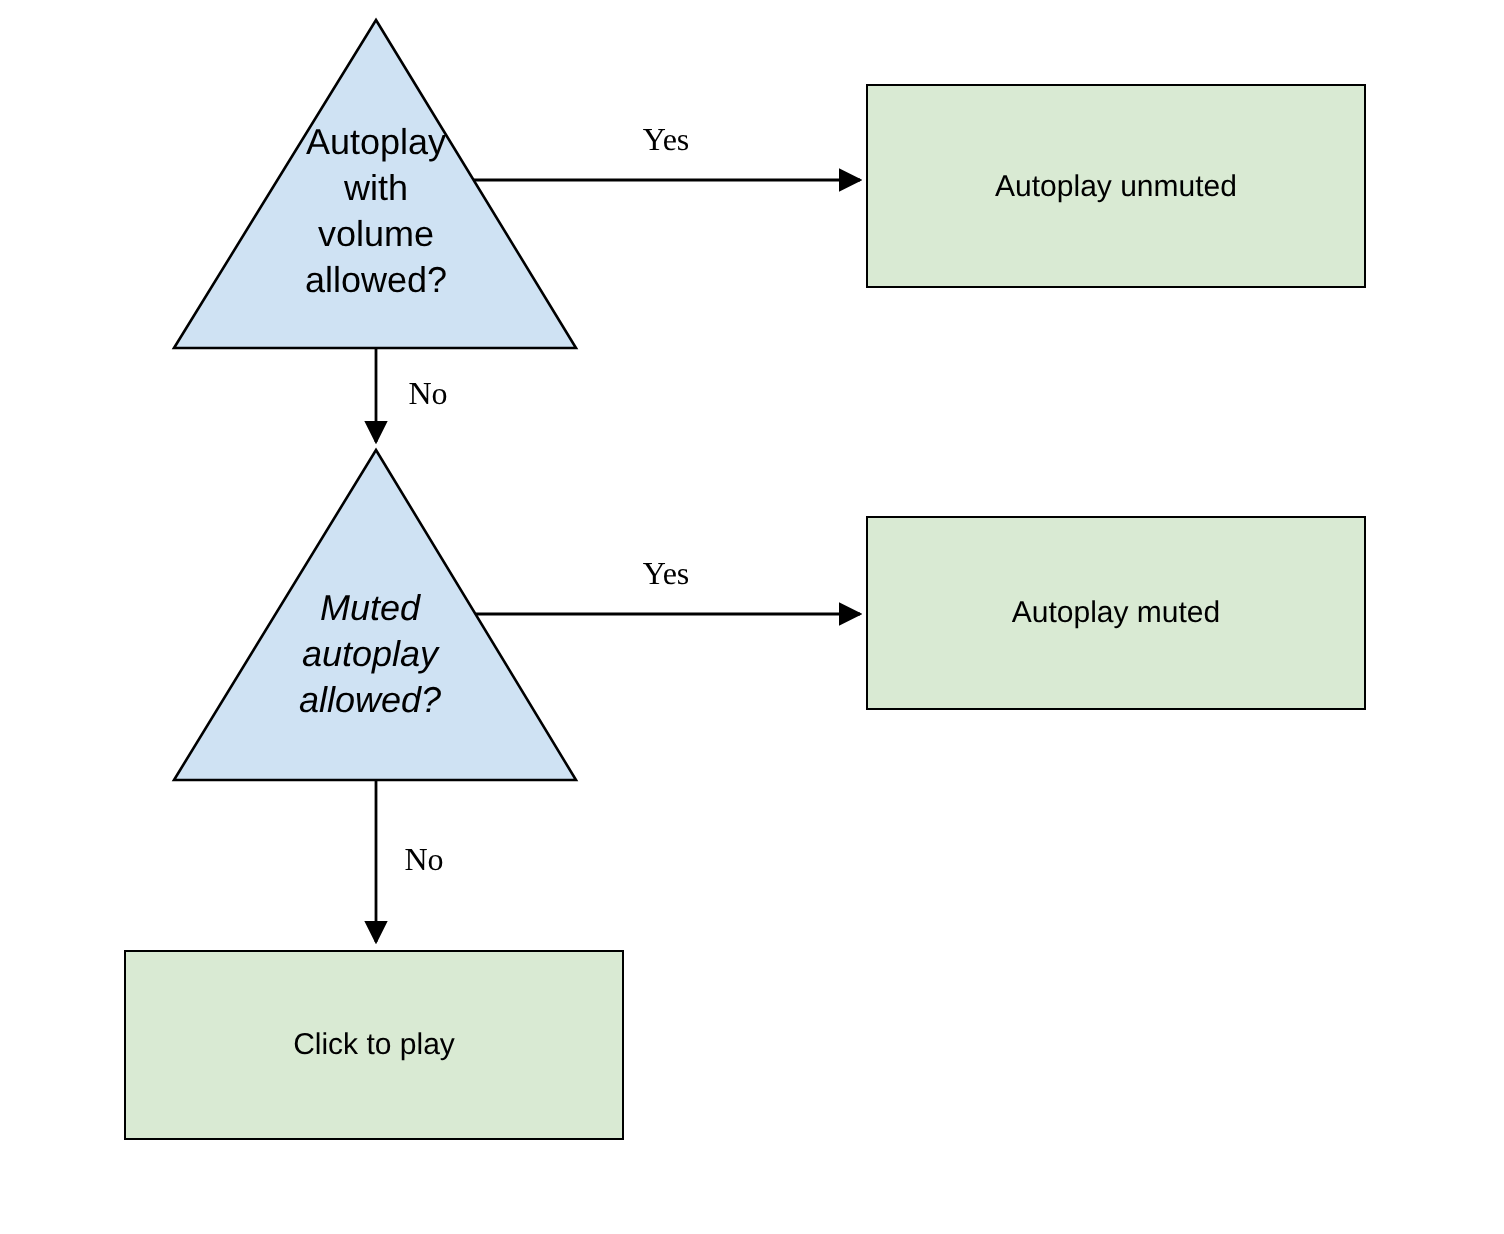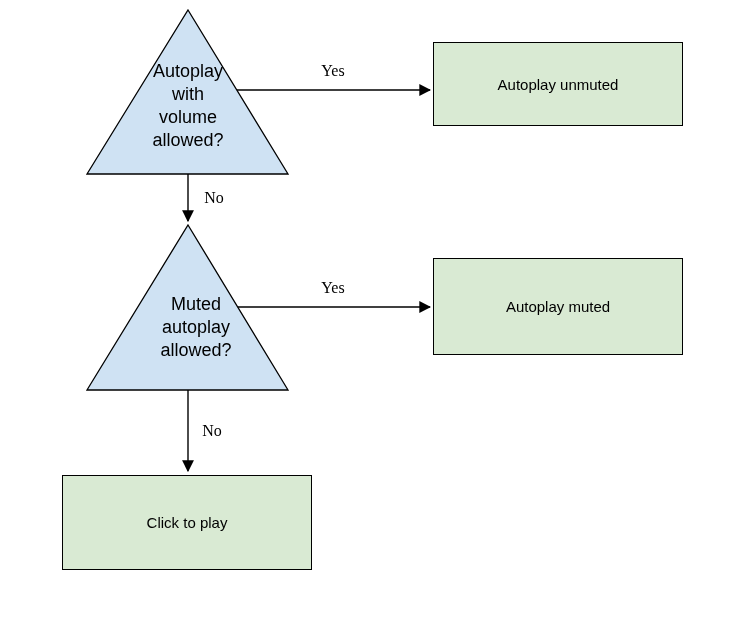--- a/index.html
+++ b/index.html
@@ -88,25 +88,25 @@
     <line class="edge-line" x1="188" y1="174" x2="188" y2="221" marker-end="url(#arrowhead)"></line>
     <line class="edge-line" x1="238" y1="307" x2="430" y2="307" marker-end="url(#arrowhead)"></line>
     <line class="edge-line" x1="188" y1="390" x2="188" y2="471" marker-end="url(#arrowhead)"></line>
   </svg>
 
   <div class="decision-label" style="left:108px; top:60px;">Autoplay
 with
 volume
 allowed?</div>
 
-  <div class="decision-label" style="left:116px; top:293px;">Muted
+  <div class="decision-label" style="left:105px; top:293px;font-style:italic;">Muted
 autoplay
 allowed?</div>
 
-  <div class="outcome-box" style="left:433px; top:42px; width:250px; height:84px;">
+  <div class="outcome-box" style="left:433px; top:42px; width:250px; height:102px;">
     <span>Autoplay unmuted</span>
   </div>
 
   <div class="outcome-box" style="left:433px; top:258px; width:250px; height:97px;">
     <span>Autoplay muted</span>
   </div>
 
   <div class="outcome-box" style="left:62px; top:475px; width:250px; height:95px;">
     <span>Click to play</span>
   </div>

